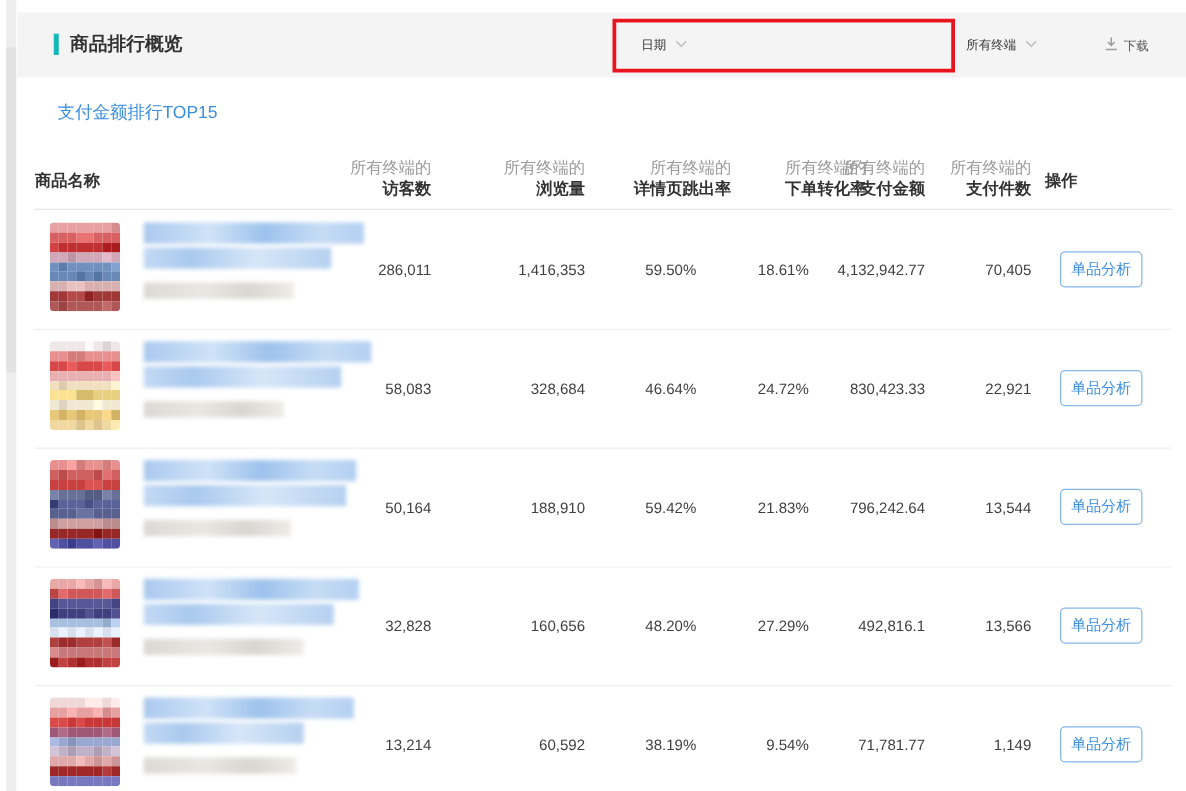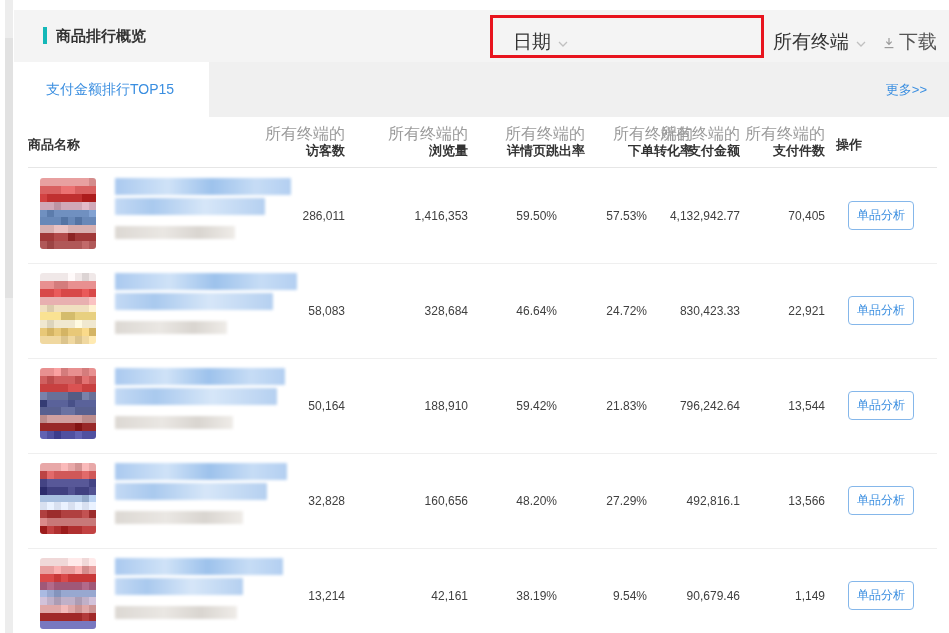--- a/index.html
+++ b/index.html
@@ -12,21 +12,21 @@
   .left-gutter { position: absolute; left: 0; top: 0; width: 14px; height: 633px; background: #fff; }
   .left-scrollbar { position: absolute; left: 5px; top: 0; width: 8px; height: 633px; background: #ededed; }
   .left-scrollthumb { position: absolute; left: 0; top: 38px; width: 8px; height: 260px; background: #e2e2e2; }
 
   .main { position: absolute; left: 14px; top: 0; width: 935px; height: 633px; background: #fff; }
 
   
   .header-band { position: relative; margin-top: 10px; height: 52px; background: #f4f4f4; }
   .panel-title { position: absolute; left: 29px; top: 17px; font-size: 15px; font-weight: bold; color: #333;
     border-left: 4px solid #14b8b8; padding-left: 9px; line-height: 17px; }
-  .hctl { position: absolute; top: 19px; font-size: 19px; color: #333; cursor: pointer; white-space: nowrap; }
+  .hctl { position: absolute; top: 19px; font-size: 10px; color: #333; cursor: pointer; white-space: nowrap; }
   .date-label { left: 499px; }
   .date-value { left: 581px; font-size: 14px; }
   .terminal-filter { left: 759px; }
   .download-btn { left: 869px; color: #555; }
   .chev { display: inline-block; margin-left: 7px; vertical-align: 1px; }
   .dl-icon { display: inline-block; margin-right: 4px; vertical-align: -1px; }
   .annotation-box { position: absolute; left: 476px; top: 5px; width: 274px; height: 43px;
     border: 3px solid #e8141e; pointer-events: none; }
 
   
@@ -36,21 +36,21 @@
   .tab.inactive { width: 180px; background: #f0f0f0; color: #555; }
   .tab-gap { width: 3px; background: #fff; }
   .tab-rest { flex: 1; background: #f0f0f0; display: flex; align-items: center; justify-content: flex-end; padding-right: 22px; }
   .more-link { font-size: 13px; color: #3a8ee0; cursor: pointer; }
 
   
   .thead { position: relative; height: 51px; }
   .thead::after { content: ""; position: absolute; left: 14px; right: 12px; bottom: 0; height: 1px; background: #e6e6e6; }
   .th-name { position: absolute; left: 14px; top: 19px; font-size: 13px; font-weight: bold; color: #333; }
   .th { position: absolute; top: 9px; text-align: right; }
-  .th .th-sub { display: block; font-size: 16px; color: #9b9b9b; line-height: 16px; margin-left: 32px; }
+  .th .th-sub { display: block; font-size: 13px; color: #9b9b9b; line-height: 16px; margin-left: 32px; }
   .th .th-main { display: block; font-size: 13px; font-weight: bold; color: #333; line-height: 17px; }
   .th-action { position: absolute; top: 19px; left: 802px; width: 66px; text-align: center; font-size: 13px; font-weight: bold; color: #333; }
 
   .row { position: relative; height: 95px; }
   .row + .row::before { content: ""; position: absolute; left: 14px; right: 12px; top: 0; height: 1px; background: #efefef; }
 
   .thumb { position: absolute; left: 26px; top: 10px; width: 56px; height: 71px; border-radius: 3px; overflow: hidden; cursor: pointer; }
   .mosaic { display: grid; grid-template-columns: repeat(8, 1fr); grid-template-rows: repeat(9, 1fr); width: 100%; height: 100%; }
   .mosaic i { display: block; }
 
@@ -104,23 +104,20 @@
             <path d="M1.6 10.6h8.8" stroke="#9a9a9a" stroke-width="1.2"></path>
           </svg></span><span>下载</span>
     </div>
 
     <div class="annotation-box"></div>
   </div>
 
   <div class="tabbar">
     <div class="tab active">支付金额排行TOP15</div>
     <div class="tab-gap"></div>
-    <div class="tab-rest">
-      <span class="more-link">更多&gt;&gt;</span>
-    </div>
   </div>
 
   <div class="thead">
     <div class="th-name">商品名称</div>
 
     <div class="th" style="right:604px">
       <span class="th-sub">所有终端的</span>
       <span class="th-main">访客数</span>
     </div>
     <div class="th" style="right:481px">
@@ -225,21 +222,21 @@
           </div>
         </div>
     <div class="namebars">
       <div class="nbar nbar1" style="width: 176px;"></div>
       <div class="nbar nbar2" style="width: 150px;"></div>
       <div class="nbar nbar3" style="width: 120px;"></div>
     </div>
     <span class="cell c-visitors">286,011</span>
     <span class="cell c-pageviews">1,416,353</span>
     <span class="cell c-bounce">59.50%</span>
-    <span class="cell c-conv">57.53%</span>
+    <span class="cell c-conv">18.61%</span>
     <span class="cell c-amount">4,132,942.77</span>
     <span class="cell c-items">70,405</span>
     <button class="analyze-btn">单品分析</button>
   </div>
 
   <div class="row">
     <div class="thumb">
           <div class="mosaic">
             <i style="background: rgb(240, 232, 232);"></i>
             <i style="background: rgb(240, 232, 232);"></i>
@@ -587,21 +584,21 @@
             <i style="background: rgb(120, 120, 192);"></i>
             <i style="background: rgb(120, 120, 192);"></i>
           </div>
         </div>
     <div class="namebars">
       <div class="nbar nbar1" style="width: 168px;"></div>
       <div class="nbar nbar2" style="width: 128px;"></div>
       <div class="nbar nbar3" style="width: 122px;"></div>
     </div>
     <span class="cell c-visitors">13,214</span>
-    <span class="cell c-pageviews">42,161</span>
+    <span class="cell c-pageviews">60,592</span>
     <span class="cell c-bounce">38.19%</span>
     <span class="cell c-conv">9.54%</span>
-    <span class="cell c-amount">90,679.46</span>
+    <span class="cell c-amount">71,781.77</span>
     <span class="cell c-items">1,149</span>
     <button class="analyze-btn">单品分析</button>
   </div>
 </div>
 </div>
 
 </body></html>

